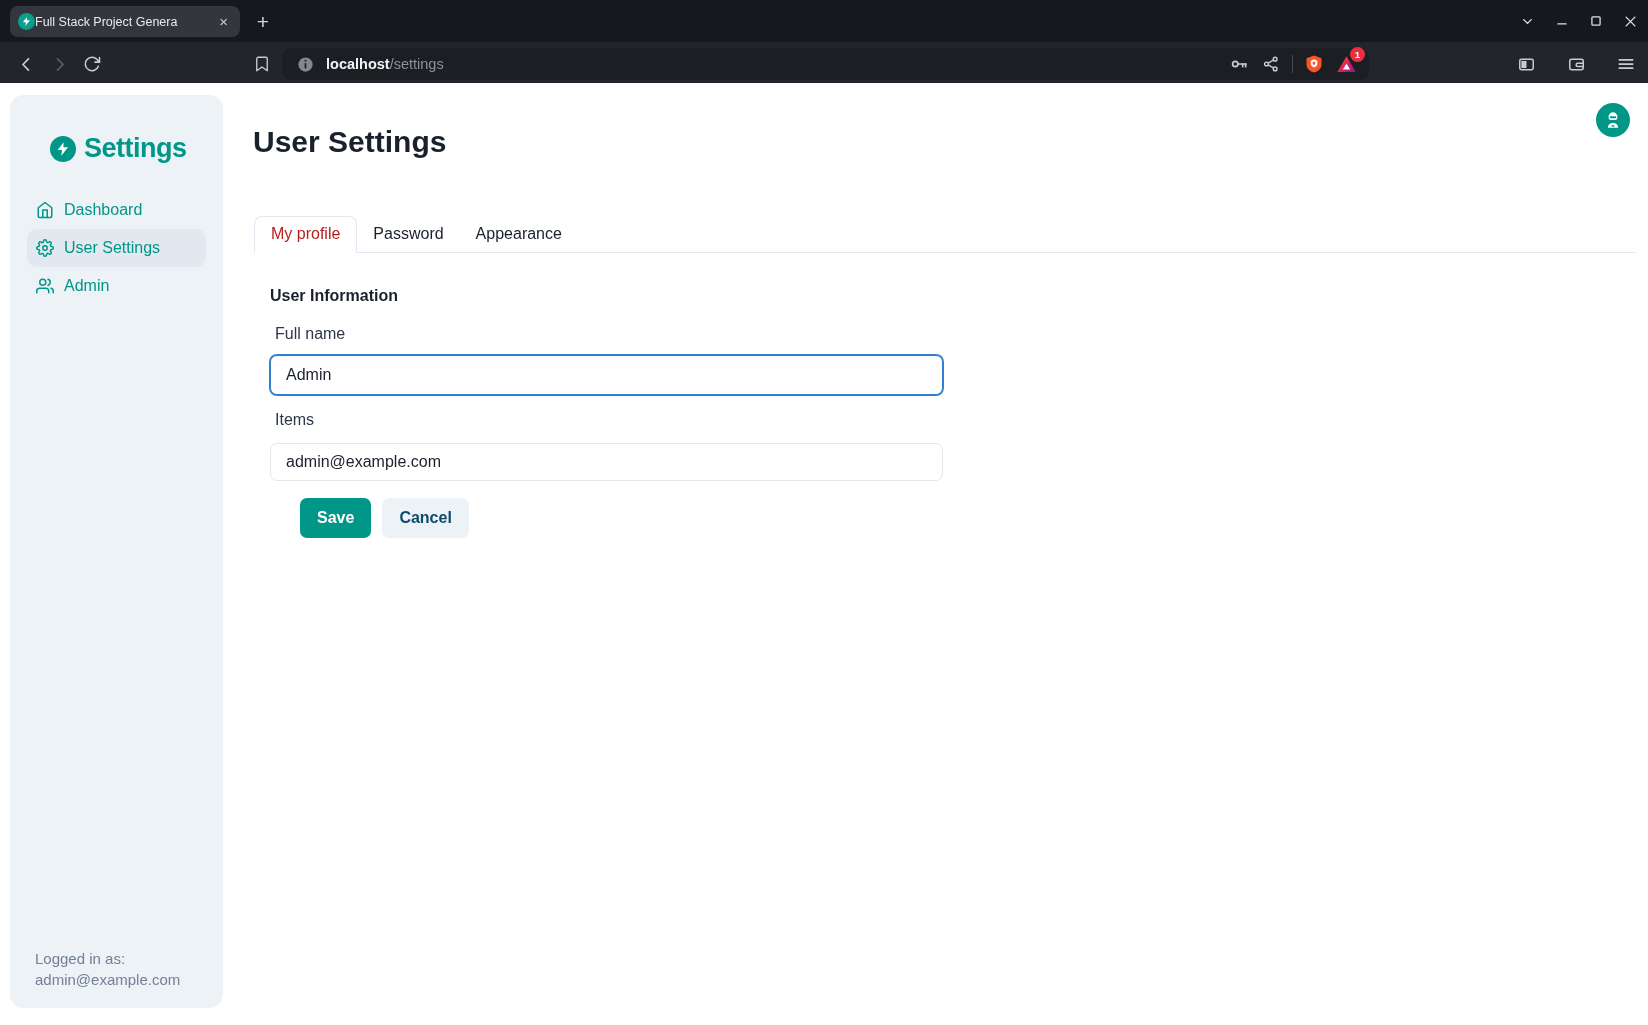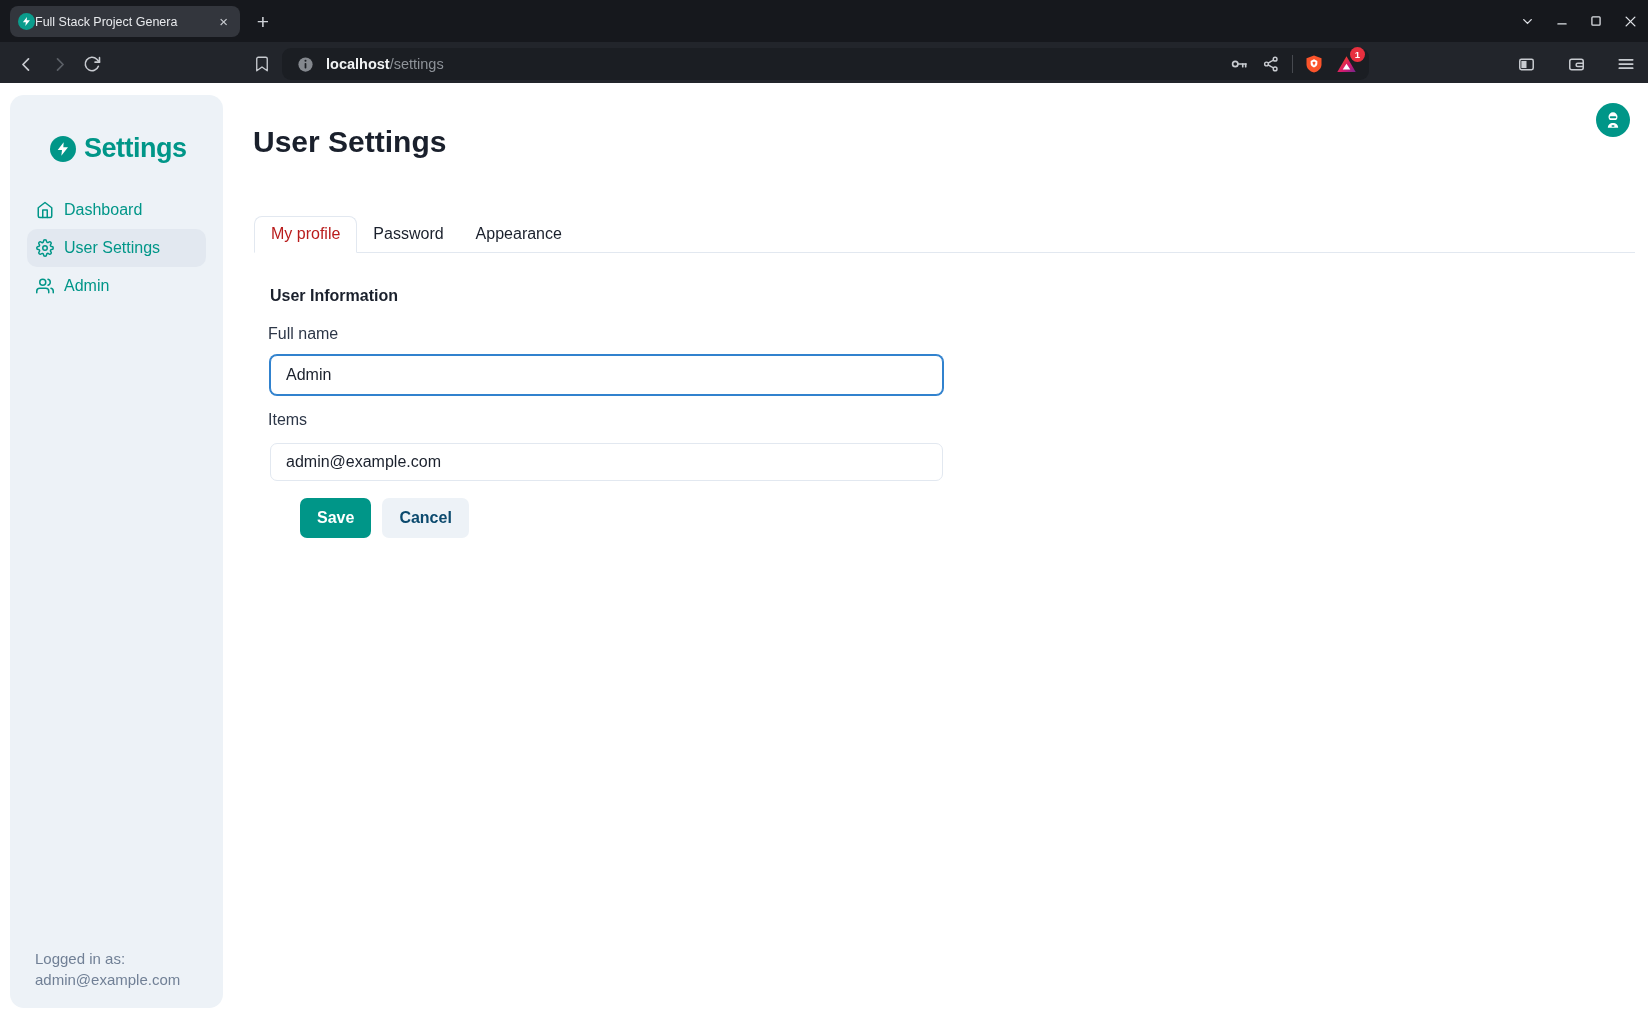--- a/index.html
+++ b/index.html
@@ -63,21 +63,21 @@
 
   .page-title { position:absolute; left:253px; top:42px; font-size:30px; font-weight:700; color:#1a202c; }
 
   .tabs { position:absolute; left:254px; top:133px; right:13px; display:flex; align-items:flex-end;
           border-bottom:1px solid #e2e8f0; }
   .tab-item { padding:8px 16px 9px; font-size:16px; color:#1a202c; cursor:pointer; }
   .tab-item.active { color:#b91c1c; background:#fff; border:1px solid #e2e8f0; border-bottom:1px solid #fff;
                      margin-bottom:-1px; border-radius:8px 8px 0 0; }
 
   .section-title { position:absolute; left:270px; top:204px; font-size:16px; font-weight:700; color:#1a202c; }
-  .field-label { position:absolute; left:268px; font-size:16px; color:#2d3748; }
+  .field-label { position:absolute; left:275px; font-size:16px; color:#2d3748; }
   .lbl-fullname { top:242px; }
   .lbl-email { top:328px; }
   .text-input { position:absolute; left:270px; width:673px; height:40px; border-radius:7px;
                 font-family:"Liberation Sans", sans-serif; font-size:16px; color:#1a202c;
                 padding:0 15px; background:#fff; outline:none; }
   .input-fullname { top:272px; border:1px solid #3182ce; box-shadow:0 0 0 1px #3182ce; }
   .input-email { top:360px; height:38px; border:1px solid #e2e8f0; }
 
   .btn-row { position:absolute; left:270px; top:415px; display:flex; gap:11px; }
   .btn { height:40px; border:none; border-radius:7px; font-family:"Liberation Sans", sans-serif;

